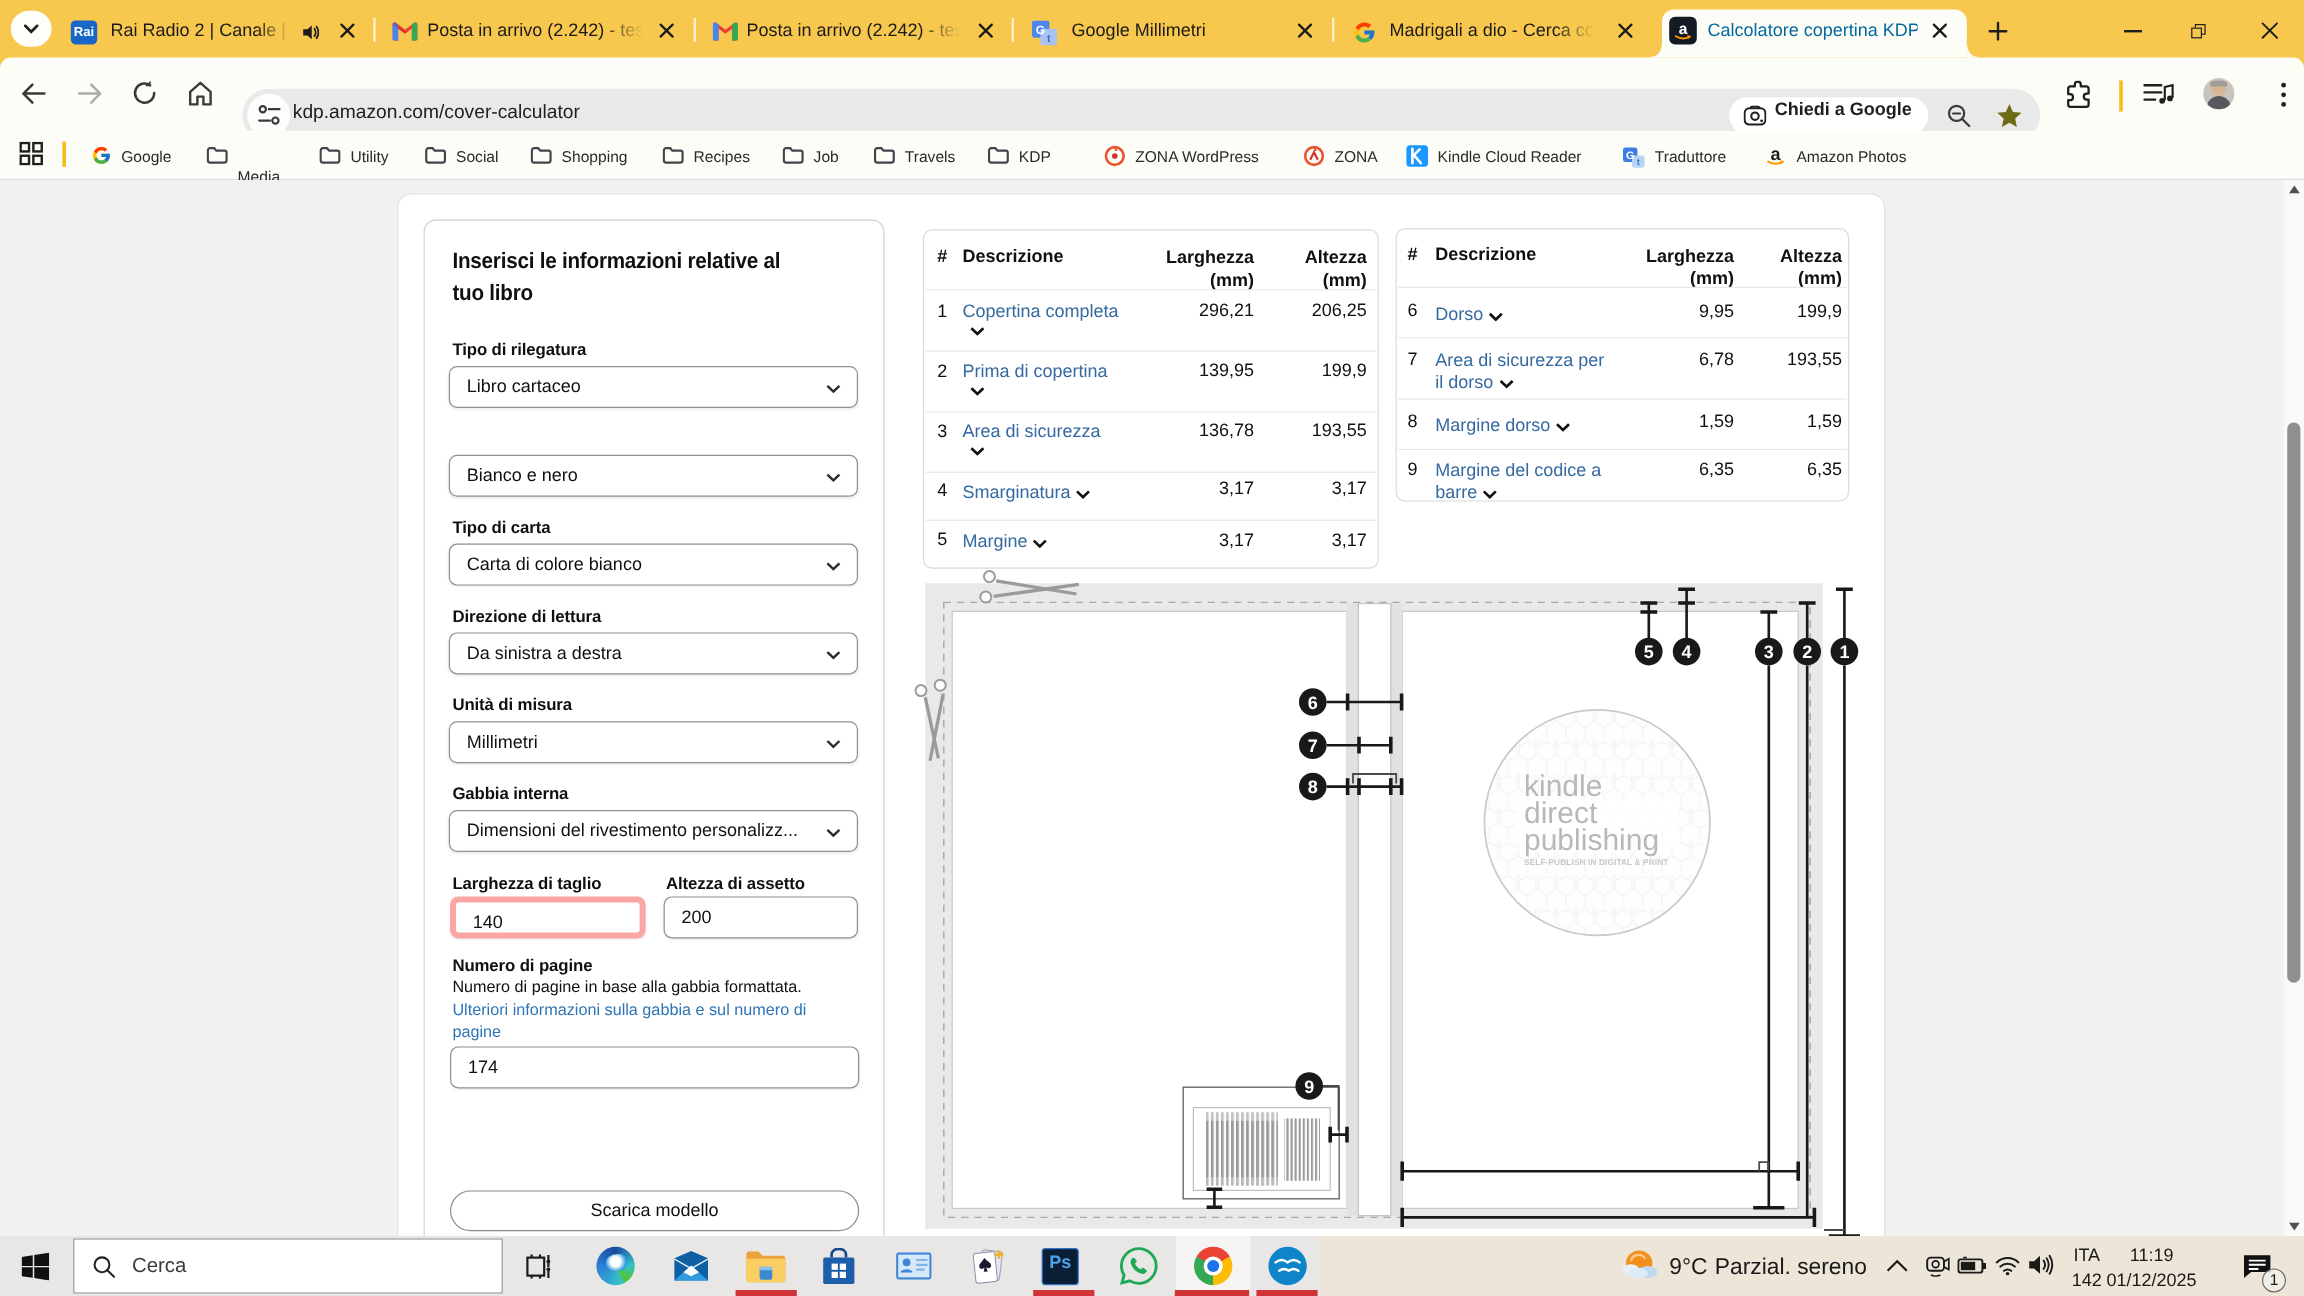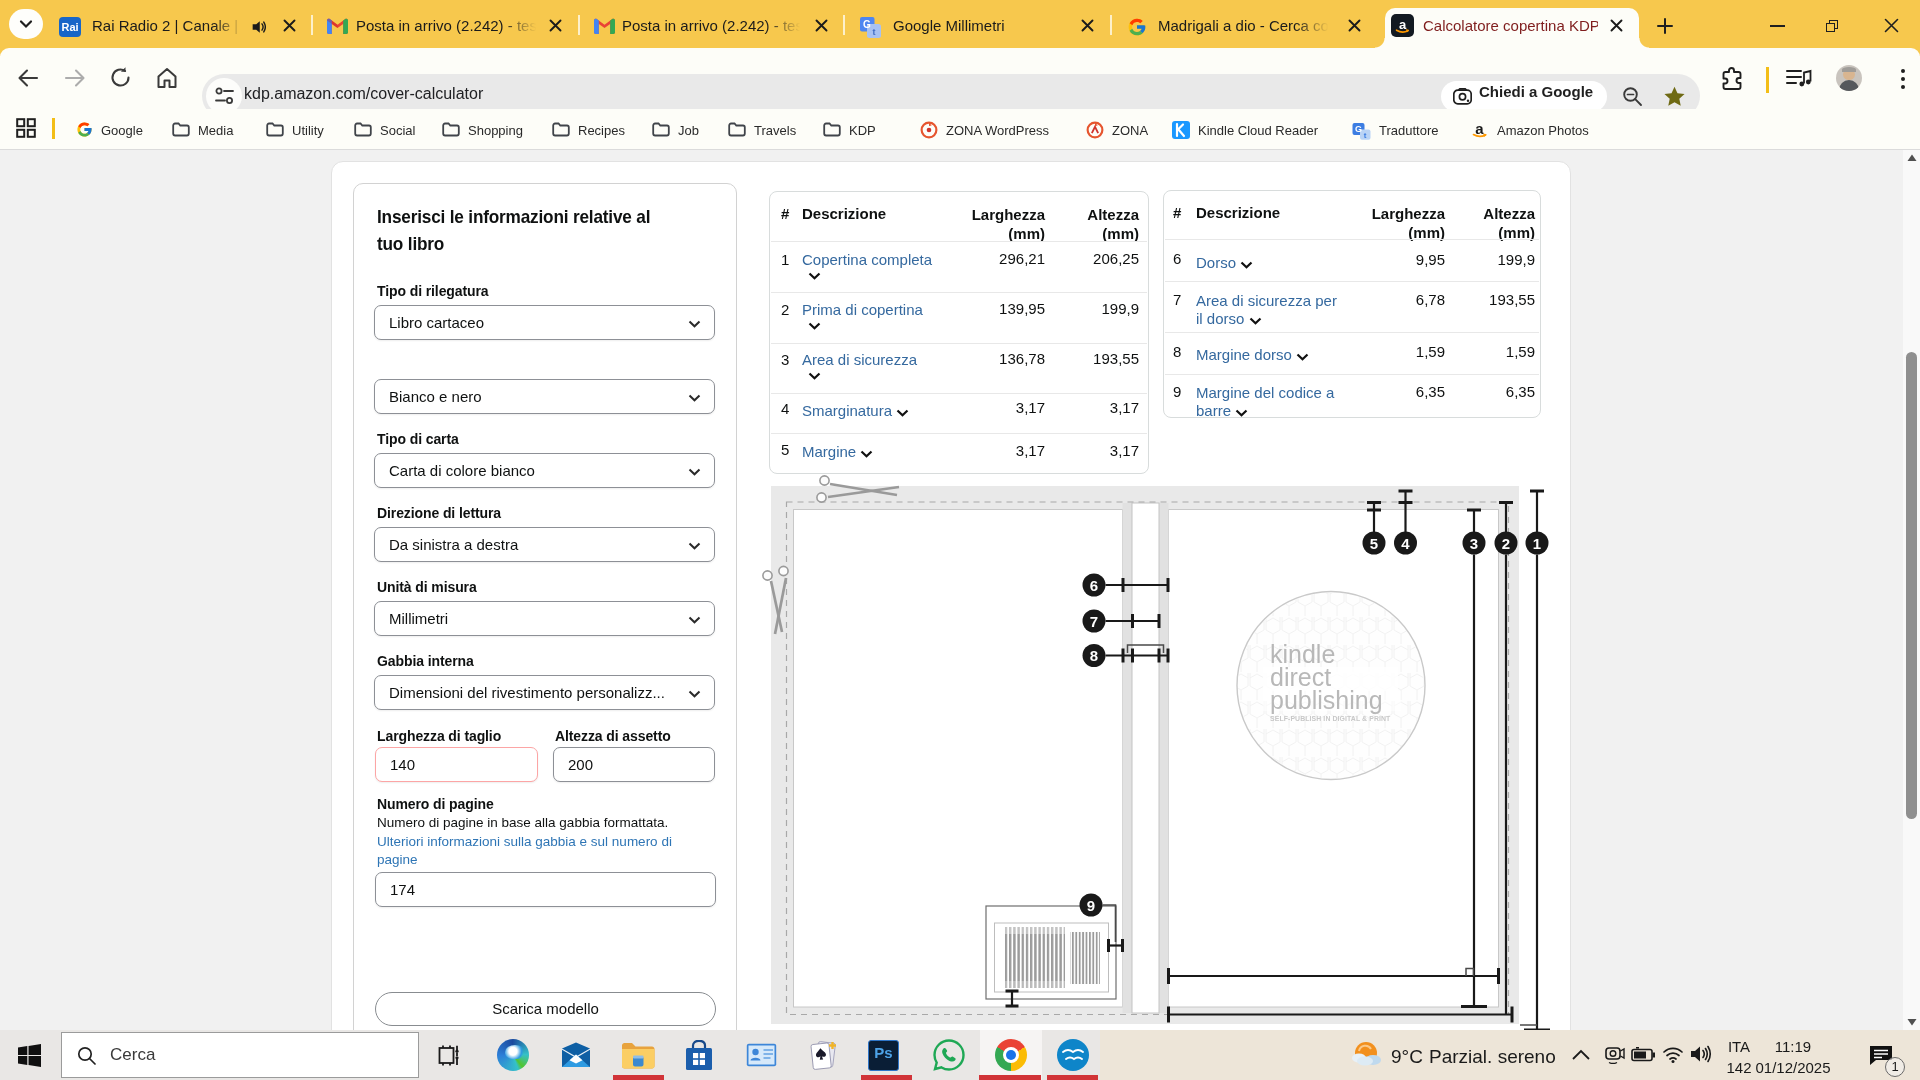--- a/index.html
+++ b/index.html
@@ -124,21 +124,21 @@
 
   <div class="abs" style="left:1385px;top:8px;width:254px;height:40px;background:#FDFDF8;border-radius:10px 10px 0 0;"></div>
   <div class="abs" style="left:1375px;top:38px;width:10px;height:10px;background:radial-gradient(circle 10px at 0 0,#F7C84D 9px,#FDFDF8 10px);"></div>
   <div class="abs" style="left:1639px;top:38px;width:10px;height:10px;background:radial-gradient(circle 10px at 10px 0,#F7C84D 9px,#FDFDF8 10px);"></div>
   <div class="abs" style="left:1391px;top:14px;width:23px;height:23px;background:#131A22;border-radius:5px;"></div>
   <svg class="abs" style="left:1391px;top:14px;" width="23" height="23" viewBox="0 0 23 23">
       <text x="11.5" y="14.5" font-size="13" font-weight="700" fill="#fff" text-anchor="middle" font-family="Liberation Sans">a</text>
       <path d="M5.5 16.2 Q11.5 19.8 17 16.6" fill="none" stroke="#FF9900" stroke-width="1.6" stroke-linecap="round"></path>
       <path d="M17.3 16.4 l-1.8 -0.4 m1.8 .4 l-1.4 1.2" stroke="#FF9900" stroke-width="1.3" stroke-linecap="round" fill="none"></path>
     </svg>
-  <div class="tabtitle" style="left:1423px;width:175px;color:#7f1d1d;">Calcolatore copertina KDP</div>
+  <div class="tabtitle" style="left:1423px;width:175px;color:#0369a1;">Calcolatore copertina KDP</div>
   <div class="tabx" style="left:1610px;">
       <svg width="13" height="13" viewBox="0 0 13 13">
         <path d="M1.5 1.5 L11.5 11.5 M11.5 1.5 L1.5 11.5" stroke="#1b1b1b" stroke-width="1.9" stroke-linecap="round"></path>
       </svg>
     </div>
 
   <svg class="abs" style="left:1657px;top:18px;" width="16" height="16" viewBox="0 0 16 16">
       <path d="M8 1 L8 15 M1 8 L15 8" stroke="#1f1f1f" stroke-width="2" stroke-linecap="round"></path>
     </svg>
 
@@ -234,21 +234,21 @@
         <path fill="#FF3D00" d="M6.3 14.7l6.6 4.8C14.7 15.1 19 12 24 12c3.1 0 5.9 1.2 8 3l5.7-5.7C34.3 6.1 29.4 4 24 4 16.3 4 9.7 8.3 6.3 14.7z"></path>
         <path fill="#4CAF50" d="M24 44c5.2 0 9.9-2 13.4-5.2l-6.2-5.2C29.2 35.1 26.7 36 24 36c-5.2 0-9.6-3.3-11.3-8l-6.5 5C9.5 39.6 16.2 44 24 44z"></path>
         <path fill="#1976D2" d="M43.6 20.1H42V20H24v8h11.3c-.8 2.2-2.2 4.2-4.1 5.6l6.2 5.2C37 39.2 44 34 44 24c0-1.3-.1-2.7-.4-3.9z"></path>
       </svg>
     <span class="bmtext" style="left:25px;">Google</span>
   </div>
   <div class="bmitem" style="left:172px;">
       <svg class="bmfold" width="18" height="15" viewBox="0 0 18 15" style="position:absolute;top:2px;">
         <path d="M1.2 3.5 C1.2 2.4 2 1.5 3.1 1.5 L6.5 1.5 L8.3 3.5 L15 3.5 C16 3.5 16.8 4.3 16.8 5.3 L16.8 11.5 C16.8 12.6 16 13.5 14.9 13.5 L3.1 13.5 C2 13.5 1.2 12.6 1.2 11.5 Z" fill="none" stroke="#40444a" stroke-width="1.8"></path>
       </svg>
-      <span class="bmtext" style="left:26px;">Media</span>
+      <span class="bmtext" style="left:26px;margin-top:17px;">Media</span>
     </div>
   <div class="bmitem" style="left:266px;">
       <svg width="18" height="15" viewBox="0 0 18 15" style="position:absolute;top:2px;">
         <path d="M1.2 3.5 C1.2 2.4 2 1.5 3.1 1.5 L6.5 1.5 L8.3 3.5 L15 3.5 C16 3.5 16.8 4.3 16.8 5.3 L16.8 11.5 C16.8 12.6 16 13.5 14.9 13.5 L3.1 13.5 C2 13.5 1.2 12.6 1.2 11.5 Z" fill="none" stroke="#40444a" stroke-width="1.8"></path>
       </svg>
       <span class="bmtext" style="left:26px;">Utility</span>
     </div>
   <div class="bmitem" style="left:354px;">
       <svg width="18" height="15" viewBox="0 0 18 15" style="position:absolute;top:2px;">
         <path d="M1.2 3.5 C1.2 2.4 2 1.5 3.1 1.5 L6.5 1.5 L8.3 3.5 L15 3.5 C16 3.5 16.8 4.3 16.8 5.3 L16.8 11.5 C16.8 12.6 16 13.5 14.9 13.5 L3.1 13.5 C2 13.5 1.2 12.6 1.2 11.5 Z" fill="none" stroke="#40444a" stroke-width="1.8"></path>
@@ -349,21 +349,21 @@
       <div class="flabel" style="top:395px;">Unità di misura</div>
       <div class="fselect" style="top:417px;">Millimetri<svg class="selchev" width="13" height="8" viewBox="0 0 13 8">
             <path d="M1.5 1.5 L6.5 6.3 L11.5 1.5" fill="none" stroke="#2a2a2a" stroke-width="2"></path>
           </svg></div>
       <div class="flabel" style="top:469px;">Gabbia interna</div>
       <div class="fselect" style="top:491px;">Dimensioni del rivestimento personalizz...<svg class="selchev" width="13" height="8" viewBox="0 0 13 8">
             <path d="M1.5 1.5 L6.5 6.3 L11.5 1.5" fill="none" stroke="#2a2a2a" stroke-width="2"></path>
           </svg></div>
       <div class="flabel" style="top:544px;">Larghezza di taglio</div>
       <div class="flabel" style="left:201px;top:544px;">Altezza di assetto</div>
-      <div class="abs" style="left:21px;top:563px;width:163px;height:35px;border:1px solid #fca5a5;border-radius:7px;background:#fff;font-size:15px;color:#0F1111;line-height:33px;padding-left:14px;box-shadow:0 1px 2px rgba(0,0,0,0.07);">140</div>
+      <div class="abs" style="left:21px;top:563px;width:163px;height:35px;border:5px solid #fca5a5;border-radius:7px;background:#fff;font-size:15px;color:#0F1111;line-height:33px;padding-left:14px;box-shadow:0 1px 2px rgba(0,0,0,0.07);">140</div>
       <div class="abs" style="left:199px;top:563px;width:162px;height:35px;border:1px solid #8D9096;border-radius:7px;background:#fff;font-size:15px;color:#0F1111;line-height:33px;padding-left:14px;box-shadow:0 1px 2px rgba(0,0,0,0.07);">200</div>
       <div class="flabel" style="top:612px;">Numero di pagine</div>
       <div class="abs" style="left:23px;top:631px;font-size:13.5px;color:#0F1111;">Numero di pagine in base alla gabbia formattata.</div>
       <div class="abs" style="left:23px;top:649px;width:330px;font-size:13.5px;color:#2E75B5;line-height:18px;">Ulteriori informazioni sulla gabbia e sul numero di pagine</div>
       <div class="abs" style="left:21px;top:688px;width:341px;height:35px;border:1px solid #8D9096;border-radius:7px;background:#fff;font-size:15px;color:#0F1111;line-height:33px;padding-left:14px;box-shadow:0 1px 2px rgba(0,0,0,0.07);">174</div>
       <div class="abs" style="left:21px;top:808px;width:341px;height:34px;border:1px solid #888C90;border-radius:17px;background:#fff;font-size:15px;color:#0F1111;text-align:center;line-height:32px;">Scarica modello</div>
     </div>
 
     <div class="tcard" style="left:437px;top:29px;width:380px;height:283px;">
       <div class="abs thead" style="left:11px;top:13px;">#</div>

